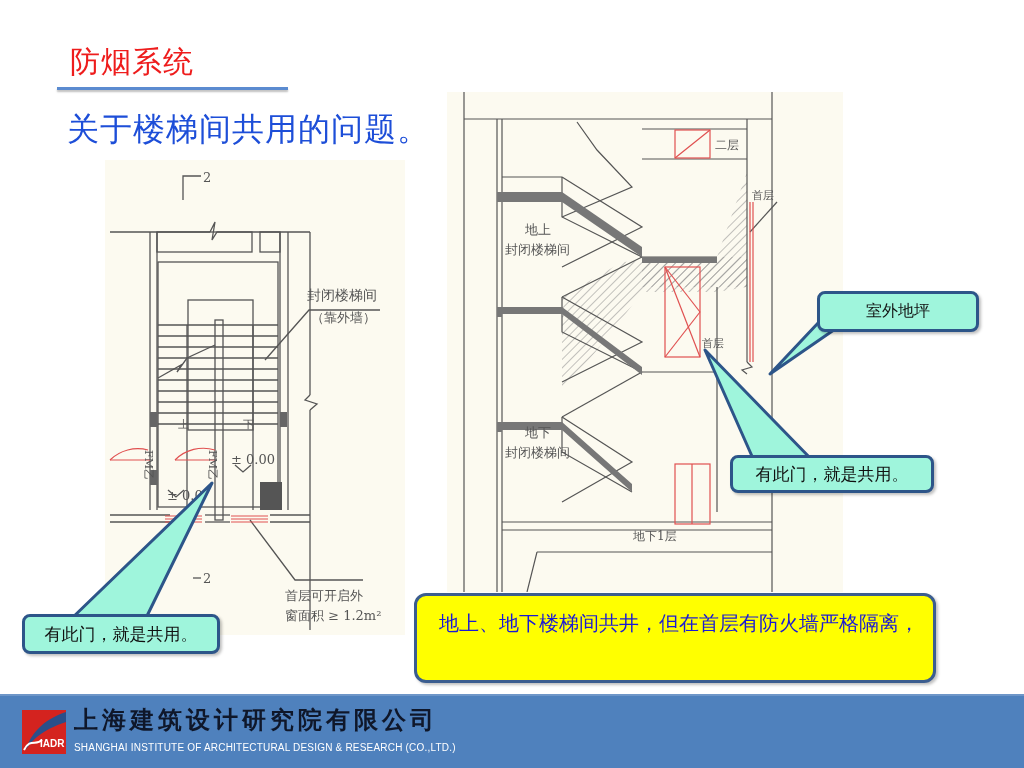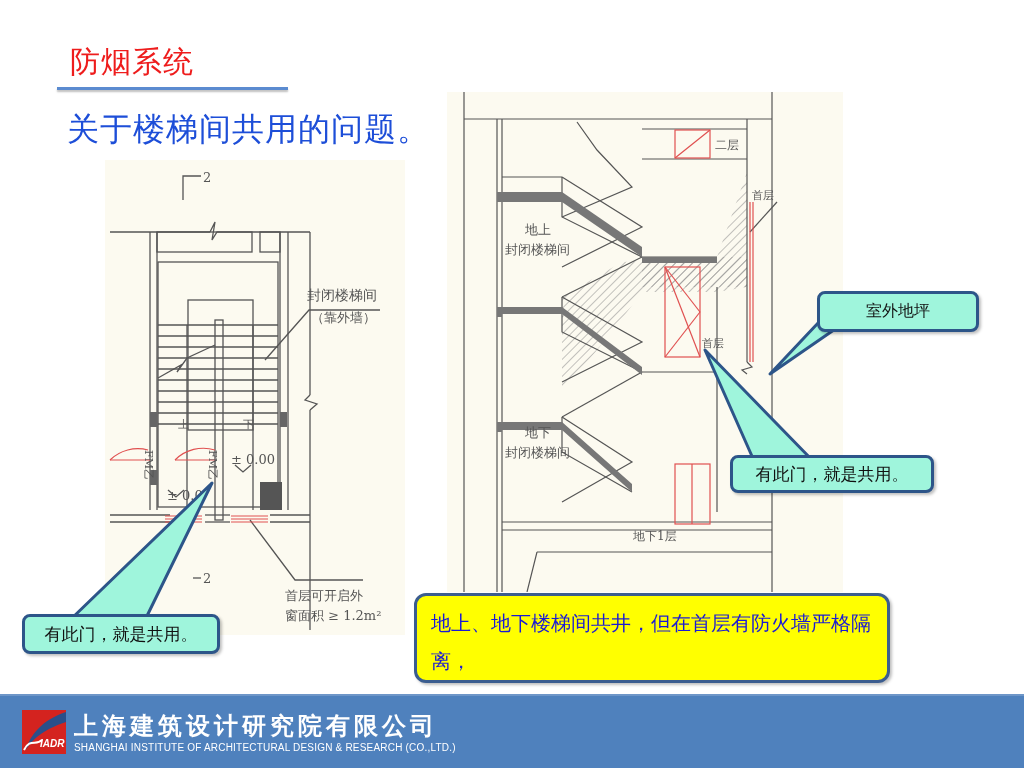--- a/index.html
+++ b/index.html
@@ -3,25 +3,25 @@
 <meta charset="utf-8">
 <style>
   html,body{margin:0;padding:0;}
   body{width:1024px;height:768px;position:relative;overflow:hidden;background:#ffffff;font-family:"DejaVu Sans","Liberation Sans",sans-serif;}
   .title{position:absolute;left:70px;top:42px;font-size:30px;color:#ee1c1c;letter-spacing:1px;text-align:center;}
   .title-rule{position:absolute;left:57px;top:87px;width:231px;height:3px;background:#5b8bd0;box-shadow:0 2px 2px rgba(0,0,0,0.25);}
   .subtitle{position:absolute;left:67px;top:108px;font-size:32px;color:#1d4ed8;letter-spacing:1px;}
   .drawing{position:absolute;background:#fcfaf0;}
   .drawing svg{position:absolute;left:0;top:0;}
   .bubble{position:absolute;background:#9ff5dc;border:3px solid #2d5589;border-radius:8px;color:#111;display:flex;align-items:center;justify-content:center;box-shadow:2px 2px 3px rgba(0,0,0,0.25);}
-  .note{position:absolute;left:414px;top:593px;width:476px;height:90px;background:#ffff00;border:3px solid #3b5d8f;border-radius:12px;box-sizing:border-box;padding:8px 14px;color:#1a1ad6;font-size:20px;line-height:38px;box-shadow:2px 2px 3px rgba(0,0,0,0.25);}
+  .note{position:absolute;left:414px;top:593px;width:522px;height:90px;background:#ffff00;border:3px solid #3b5d8f;border-radius:12px;box-sizing:border-box;padding:8px 14px;color:#1a1ad6;font-size:20px;line-height:38px;box-shadow:2px 2px 3px rgba(0,0,0,0.25);text-align:right;}
   .footer{position:absolute;left:0;top:694px;width:1024px;height:74px;background:#4f81bd;border-top:2px solid #6e96c8;}
   .logo-box{position:absolute;left:22px;top:14px;width:44px;height:44px;background:#d4231f;overflow:hidden;}
-  .logo-text{position:absolute;left:44px;top:28px;font-size:10px;color:#fff;font-weight:bold;font-family:"Liberation Sans",sans-serif;font-style:italic;}
-  .company-cn{position:absolute;left:74px;top:14px;font-size:24px;color:#ffffff;font-weight:bold;letter-spacing:4px;}
+  .logo-text{position:absolute;left:44px;top:28px;font-size:10px;color:#fff;font-weight:bold;font-family:"Liberation Sans",sans-serif;}
+  .company-cn{position:absolute;left:74px;top:8px;font-size:24px;color:#0f172a;font-weight:bold;letter-spacing:4px;}
   .company-en{position:absolute;left:74px;top:46px;font-size:10px;color:#fff;letter-spacing:0.2px;font-family:"Liberation Sans",sans-serif;}
   .lbl{font-family:"DejaVu Serif","Liberation Serif",serif;fill:#555;}
 </style>
 </head>
 <body>
 
 <div class="title">防烟系统</div>
 <div class="title-rule"></div>
 <div class="subtitle">关于楼梯间共用的问题。</div>
 

